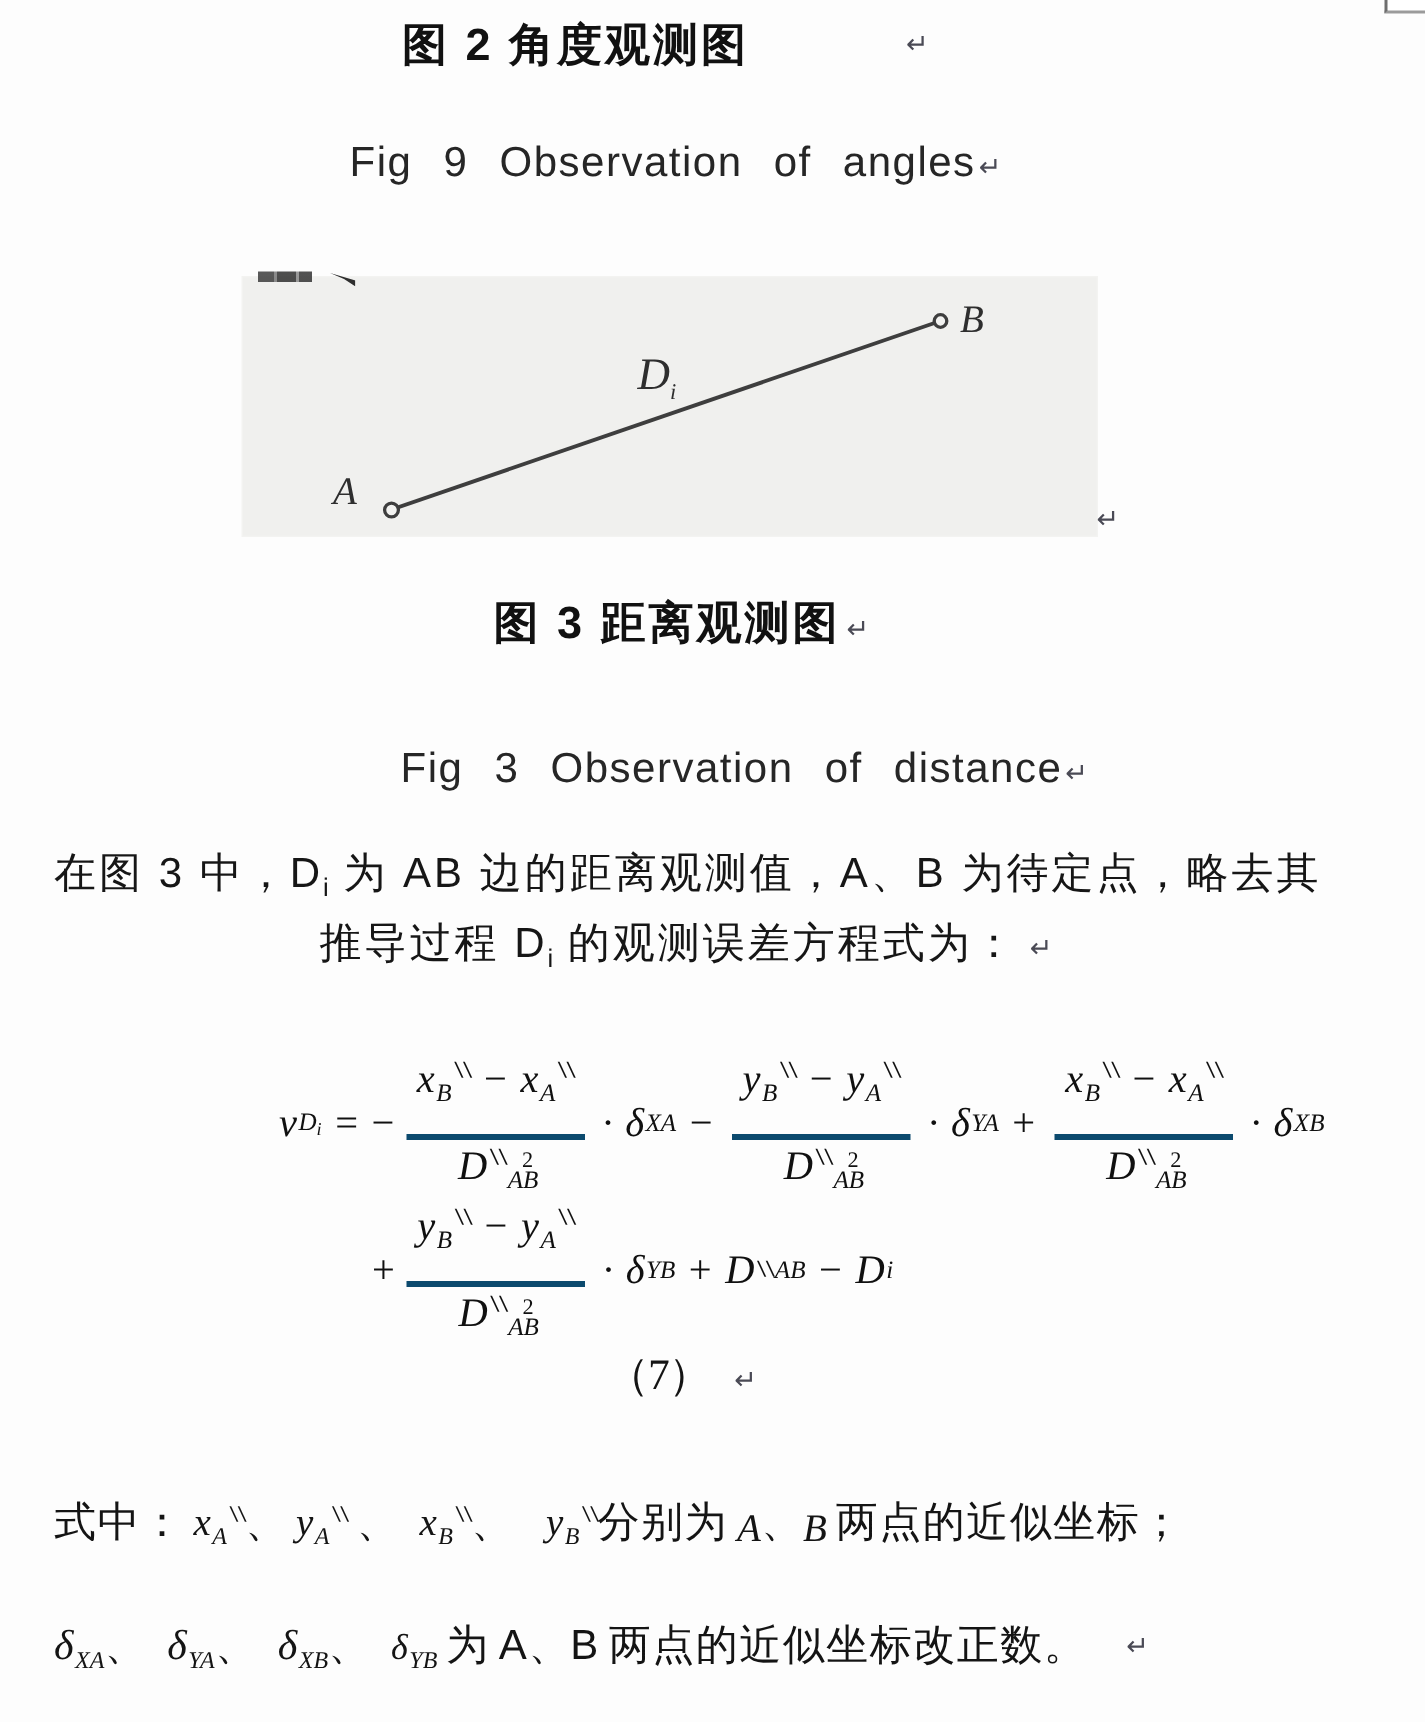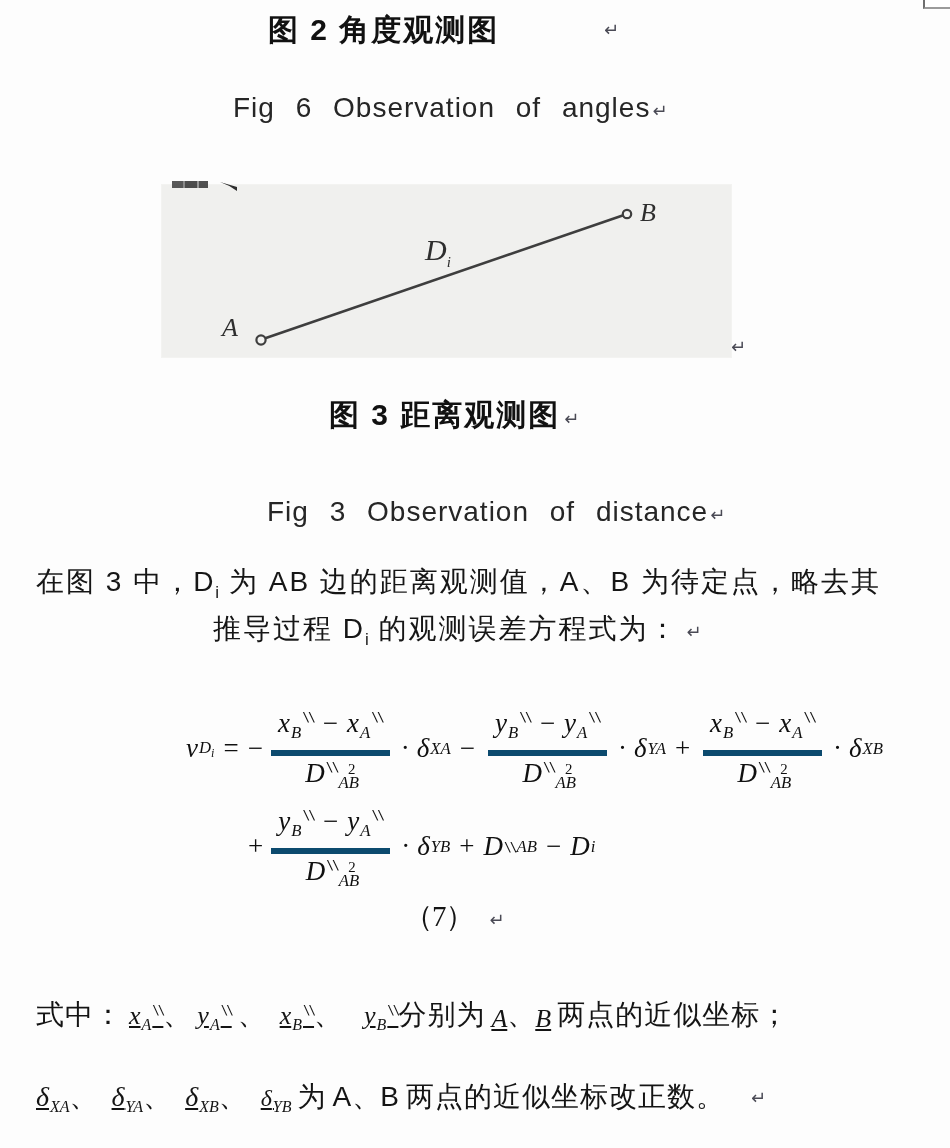--- a/index.html
+++ b/index.html
@@ -77,34 +77,34 @@
   }
   .sq{
     font-family:"Liberation Serif",serif;font-style:normal;
     font-size:0.55em;vertical-align:0.55em;margin-left:-11px;
   }
   .op{margin:0 9px;font-style:normal;}
   .cdot{margin:0 7px;font-style:normal;}
   .frac{
     display:inline-block;vertical-align:middle;text-align:center;margin:0 4px;
   }
-  .frac .num{display:block;border-bottom:6px solid #0c4a6e;padding:2px 7px 8px;}
+  .frac .num{display:block;border-bottom:4px solid #0c4a6e;padding:2px 7px 18px;}
   .frac .den{display:block;padding-top:2px;}
   .formula-number{
     font-family:"Liberation Serif",serif;font-size:29px;color:#141414;letter-spacing:-1px;
   }
 
   
   .note{
     font-size:28px;letter-spacing:1px;color:#141414;
     display:flex;align-items:baseline;
   }
   .note .math{
     font-family:"Liberation Serif",serif;font-style:italic;
-    font-size:26px;letter-spacing:0;text-decoration:underline;
+    font-size:26px;letter-spacing:0;
   }
   .note .math .msub{font-size:16px;}
   .note .gap-s{margin-left:6px;}
   .note .gap-m{margin-left:14px;}
   .note .sep{letter-spacing:0;}
 
   
   .corner-box{
     left:923px;top:-4px;width:29px;height:11px;
     background:#ffffff;
@@ -116,21 +116,21 @@
 <body>
 
 <div class="abs corner-box"></div>
 
 <div class="abs cn-title" style="left:268px;top:10px;">
   <span>图 2 角度观测图</span>
 </div>
 <span class="abs pilcrow" style="left:604px;top:19px;">↵</span>
 
 <div class="abs en-caption" style="left:233px;top:92px;">
-  <span>Fig 6 Observation of angles</span><span class="pilcrow" style="margin-left:2px;">↵</span>
+  <span>Fig 9 Observation of angles</span><span class="pilcrow" style="margin-left:2px;">↵</span>
 </div>
 
 <div class="abs figbox">
   <div class="smudge"></div>
   <div class="smudge-arrow"></div>
   <svg width="569" height="172" viewBox="0 0 569 172">
     <line x1="101" y1="154" x2="462" y2="30" stroke="#3e3e3e" stroke-width="2.6"></line>
     <circle cx="99" cy="155" r="4.6" fill="#f2f2f0" stroke="#3e3e3e" stroke-width="2.2"></circle>
     <circle cx="465" cy="29" r="4.2" fill="#f2f2f0" stroke="#3e3e3e" stroke-width="2.2"></circle>
   </svg>

